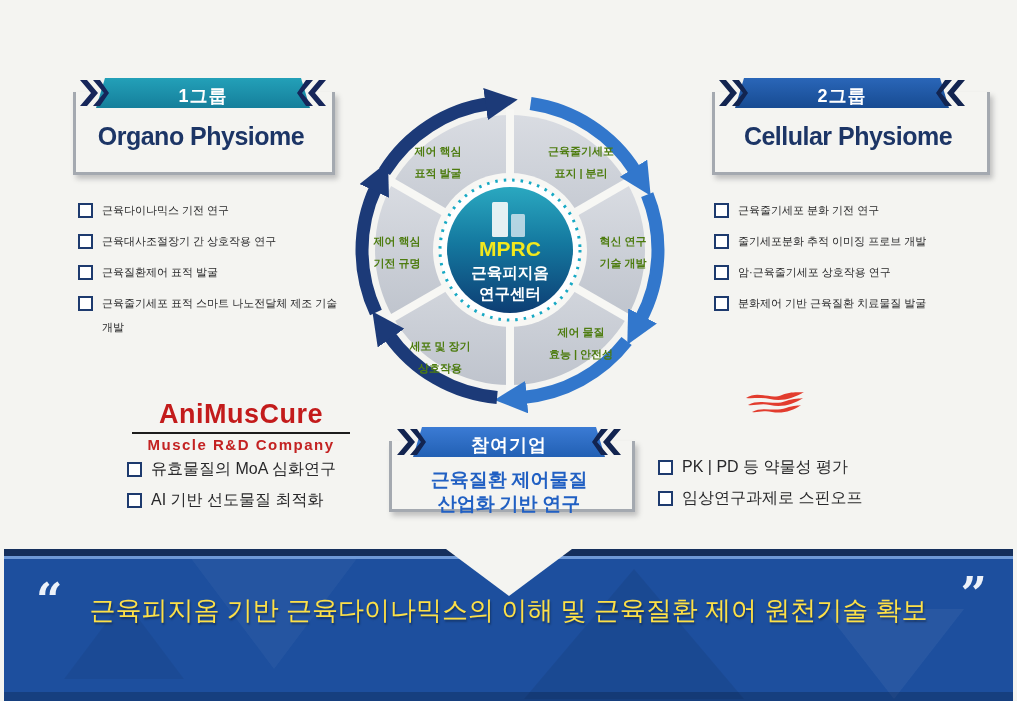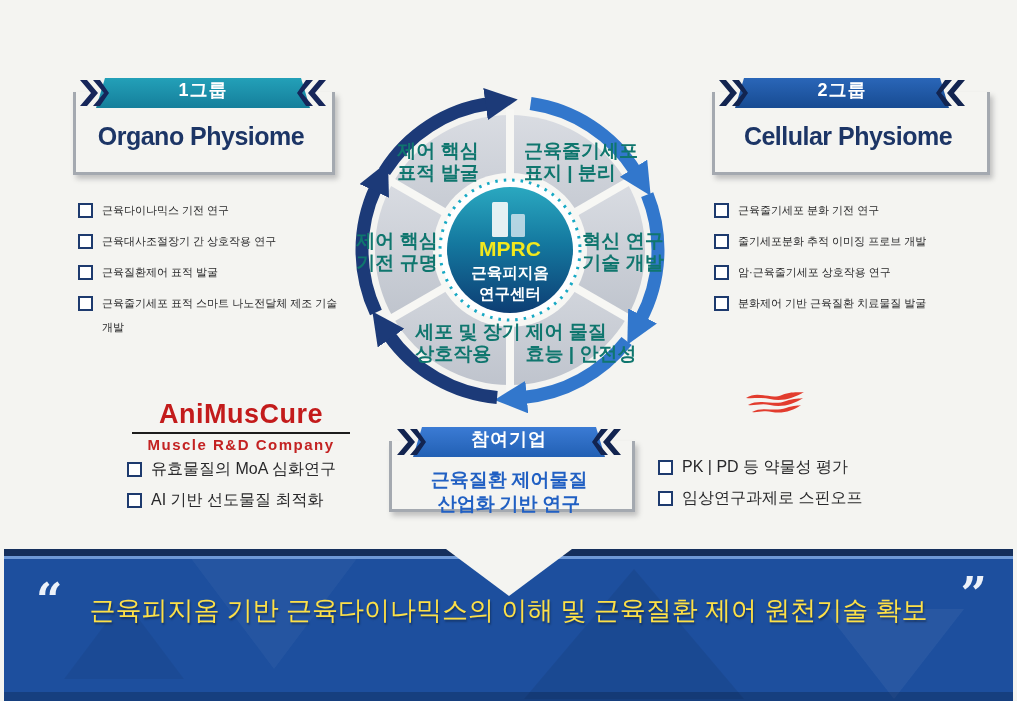--- a/index.html
+++ b/index.html
@@ -1,20 +1,20 @@
 <!DOCTYPE html>
 <html><head>
 <meta charset="utf-8">
 <style>
   html,body{margin:0;padding:0;}
   body{width:1017px;height:701px;overflow:hidden;font-family:"Liberation Sans",sans-serif;}
   #stage{position:relative;width:1017px;height:701px;background:#f4f4f1;overflow:hidden;}
 
   
-  .ribbon{position:absolute;height:30px;display:flex;align-items:flex-start;justify-content:center;}
+  .ribbon{position:absolute;height:30px;display:flex;align-items:flex-end;justify-content:center;}
   .ribbon-body{position:absolute;inset:0;clip-path:polygon(9px 0,calc(100% - 9px) 0,100% 100%,0 100%);}
   .ribbon-label{position:relative;color:#fff;font-size:18px;font-weight:700;letter-spacing:1px;z-index:2;}
   .chev{position:absolute;top:2px;width:30px;height:26px;z-index:1;}
   .chev.left{left:-17px;}
   .chev.right{right:-17px;transform:scaleX(-1);}
   .teal .ribbon-body{background:linear-gradient(#23a0b8,#157f9b);}
   .blue .ribbon-body{background:linear-gradient(#2a66b8,#174b92);}
   .mblue .ribbon-body{background:linear-gradient(#3b7bd4,#2260b4);}
 
   
@@ -26,22 +26,22 @@
                font-weight:700;letter-spacing:-0.5px;}
 
   
   .blist{position:absolute;margin:0;padding:0;list-style:none;}
   .blist li{display:flex;margin-bottom:7px;font-size:11px;line-height:24px;color:#28282a;font-weight:500;}
   .sq{flex:0 0 auto;width:11px;height:11px;border:2.5px solid #1d3a6e;background:#fff;
       margin:5px 9px 0 0;}
   .small .blist li,.blist.small li{font-size:16px;}
 
   
-  .seg-label{position:absolute;transform:translate(-50%,-50%);
-             font-size:19px;line-height:22px;color:#0f766e;font-weight:600;white-space:nowrap;}
+  .seg-label{position:absolute;transform:translate(-50%,-50%);text-align:center;
+             font-size:11px;line-height:22px;color:#4d7c0f;font-weight:600;white-space:nowrap;}
 
   
   .logo1-name{font-size:27px;font-weight:800;color:#c31b1b;letter-spacing:0.5px;line-height:30px;}
   .logo1-rule{height:2px;background:#1c1c1c;margin:3px 14px 2px 14px;}
   .logo1-tag{font-size:15px;font-weight:700;color:#c32222;letter-spacing:1.5px;}
   .logo2-name{font-size:26px;font-weight:800;color:#34383e;letter-spacing:4px;}
 
   
   .part-text{position:absolute;text-align:center;color:#2160c3;font-size:19px;
              font-weight:700;line-height:24px;}
@@ -215,21 +215,21 @@
         <div>표지 | 분리</div>
     </div>
     <div class="seg-label" style="left:283px;top:172px;">
       <div>혁신 연구</div>
         <div>기술 개발</div>
     </div>
     <div class="seg-label" style="left:241px;top:263px;">
       <div>제어 물질</div>
         <div>효능 | 안전성</div>
     </div>
-    <div class="seg-label" style="left:100px;top:263px;margin-left:28px;">
+    <div class="seg-label" style="left:100px;top:277px;">
       <div>세포 및 장기</div>
         <div>상호작용</div>
     </div>
     <div class="seg-label" style="left:57px;top:172px;">
       <div>제어 핵심</div>
         <div>기전 규명</div>
     </div>
   </div>
 
   <div class="bracket" style="left:389px;top:441px;width:240px;height:68px;"></div>

